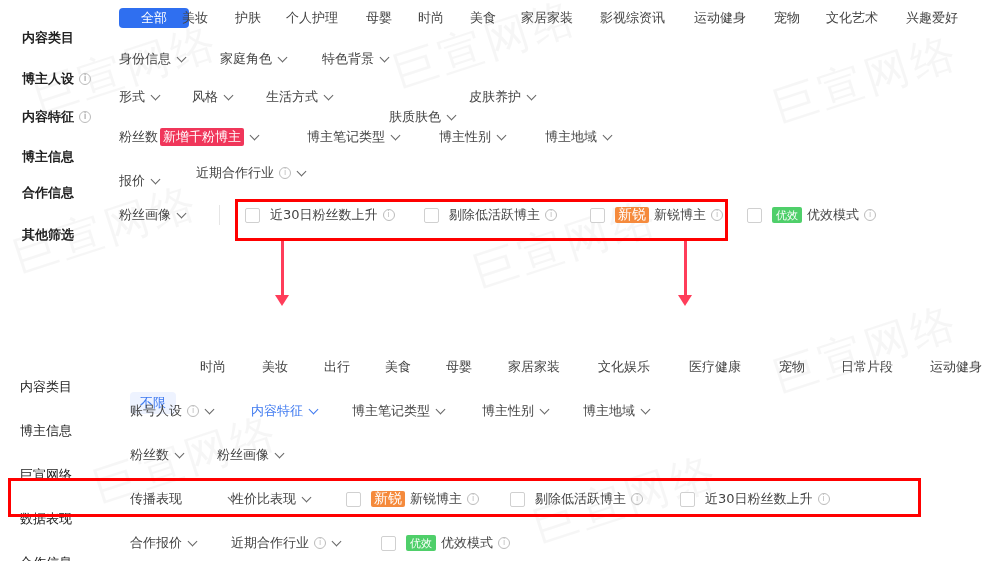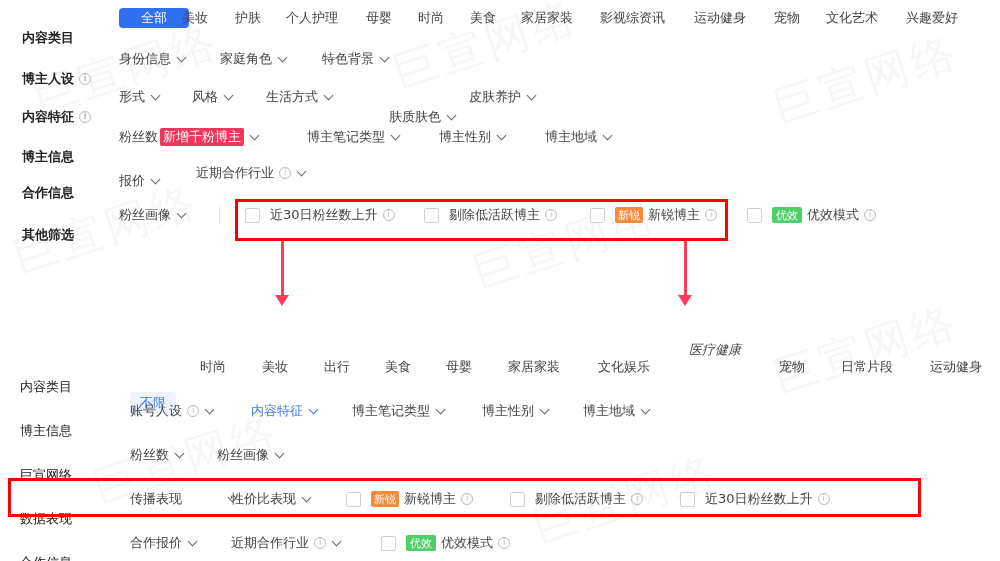--- a/index.html
+++ b/index.html
@@ -16,21 +16,21 @@
   }
   .lbl { position:absolute; font-weight:bold; color:#222; font-size:13px; display:flex; align-items:center;margin-top:20px; }
   .lbl2 { font-weight:normal; color:#222; }
   .item { position:absolute; color:#444; font-size:13px; display:flex; align-items:center; height:22px; }
   .chev { display:inline-block; width:6px; height:6px; border-right:1.3px solid #666; border-bottom:1.3px solid #666; transform:rotate(45deg); margin-left:7px; margin-top:-4px; }
   .chev.blue { border-color:#3f7af0; }
   .info { display:inline-block; width:10px; height:10px; border:1px solid #bbb; border-radius:50%; margin-left:5px; font-size:8px; line-height:10px; text-align:center; color:#bbb; box-sizing:content-box; }
   .pill-active { background:#2f6ff0; color:#fff; border-radius:4px; padding:0 22px; height:20px; display:flex; align-items:center; }
   .pill-soft { background:#eef3ff; color:#3f7af0; border-radius:4px; padding:0 10px; height:22px; display:flex; align-items:center; }
   .tag-red { background:#f0365a; color:#fff; padding:0 3px; height:18px; display:inline-flex; align-items:center; margin-left:2px; border-radius:2px; }
-  .tag-orange { background:#f58a3c; color:#fff; padding:0 3px; height:16px; font-size:11px; display:inline-flex; align-items:center; margin-right:5px; border-radius:2px; }
+  .tag-orange { background:#f58a3c; color:#fff; padding:0 3px; height:16px; font-size:14px; display:inline-flex; align-items:center; margin-right:5px; border-radius:2px; }
   .tag-green { background:#4fcf6a; color:#fff; padding:0 4px; height:16px; font-size:11px; display:inline-flex; align-items:center; margin-right:5px; border-radius:2px; }
   .cb { width:13px; height:13px; border:1px solid #d0d0d0; border-radius:2px; background:#fff; display:inline-block; margin-right:10px; }
   .blue-text { color:#3f7af0; }
   .redbox { position:absolute; border:3px solid #ff0000; box-sizing:border-box; }
   .divider { position:absolute; width:1px; background:#e6e6e6; }
   .arrow { position:absolute; width:3px; background:#ff3d5a; }
   .arrow::after { content:""; position:absolute; left:-6px; bottom:-10px; border-left:7.5px solid transparent; border-right:7.5px solid transparent; border-top:11px solid #ff3d5a; }
 </style>
 </head>
 <body>
@@ -177,21 +177,21 @@
   <div class="item" style="left:130px;top:356px;margin-top:36px;">
       <span class="pill-soft">不限</span>
     </div>
   <div class="item" style="left:200px;top:356px;">时尚</div>
   <div class="item" style="left:262px;top:356px;">美妆</div>
   <div class="item" style="left:324px;top:356px;">出行</div>
   <div class="item" style="left:385px;top:356px;">美食</div>
   <div class="item" style="left:446px;top:356px;">母婴</div>
   <div class="item" style="left:508px;top:356px;">家居家装</div>
   <div class="item" style="left:598px;top:356px;">文化娱乐</div>
-  <div class="item" style="left:689px;top:339px;font-style:italic;">医疗健康</div>
+  <div class="item" style="left:689px;top:356px;">医疗健康</div>
   <div class="item" style="left:779px;top:356px;">宠物</div>
   <div class="item" style="left:841px;top:356px;">日常片段</div>
   <div class="item" style="left:930px;top:356px;">运动健身</div>
 
   <div class="lbl lbl2" style="left:20px;top:400px;height:22px;">博主信息</div>
   <div class="item" style="left:130px;top:400px;">
       <span>账号人设</span>
       <span class="info">i</span>
       <span class="chev"></span>
     </div>

